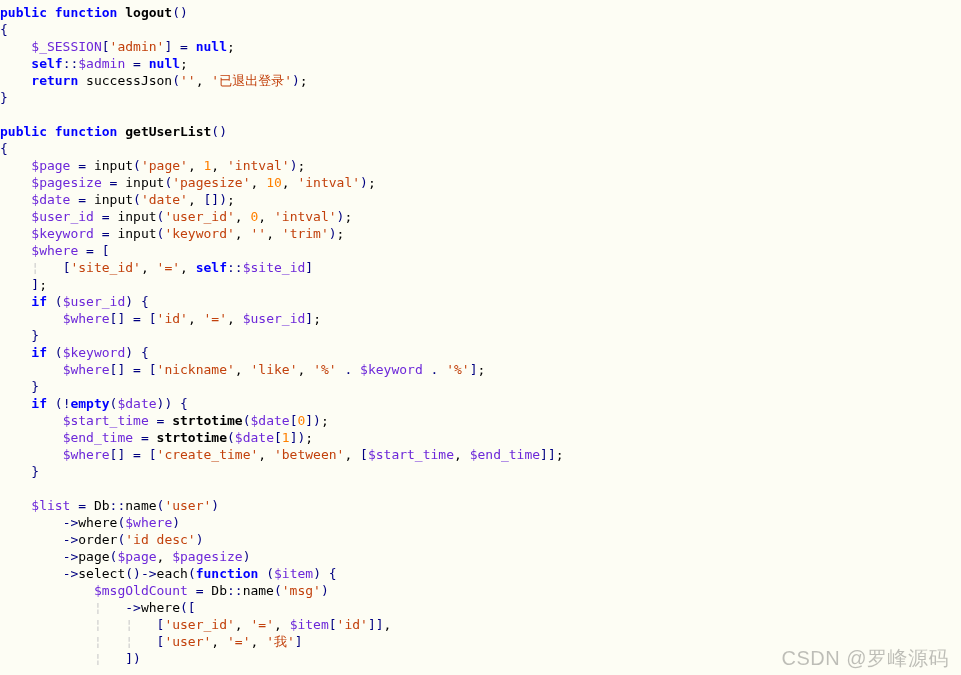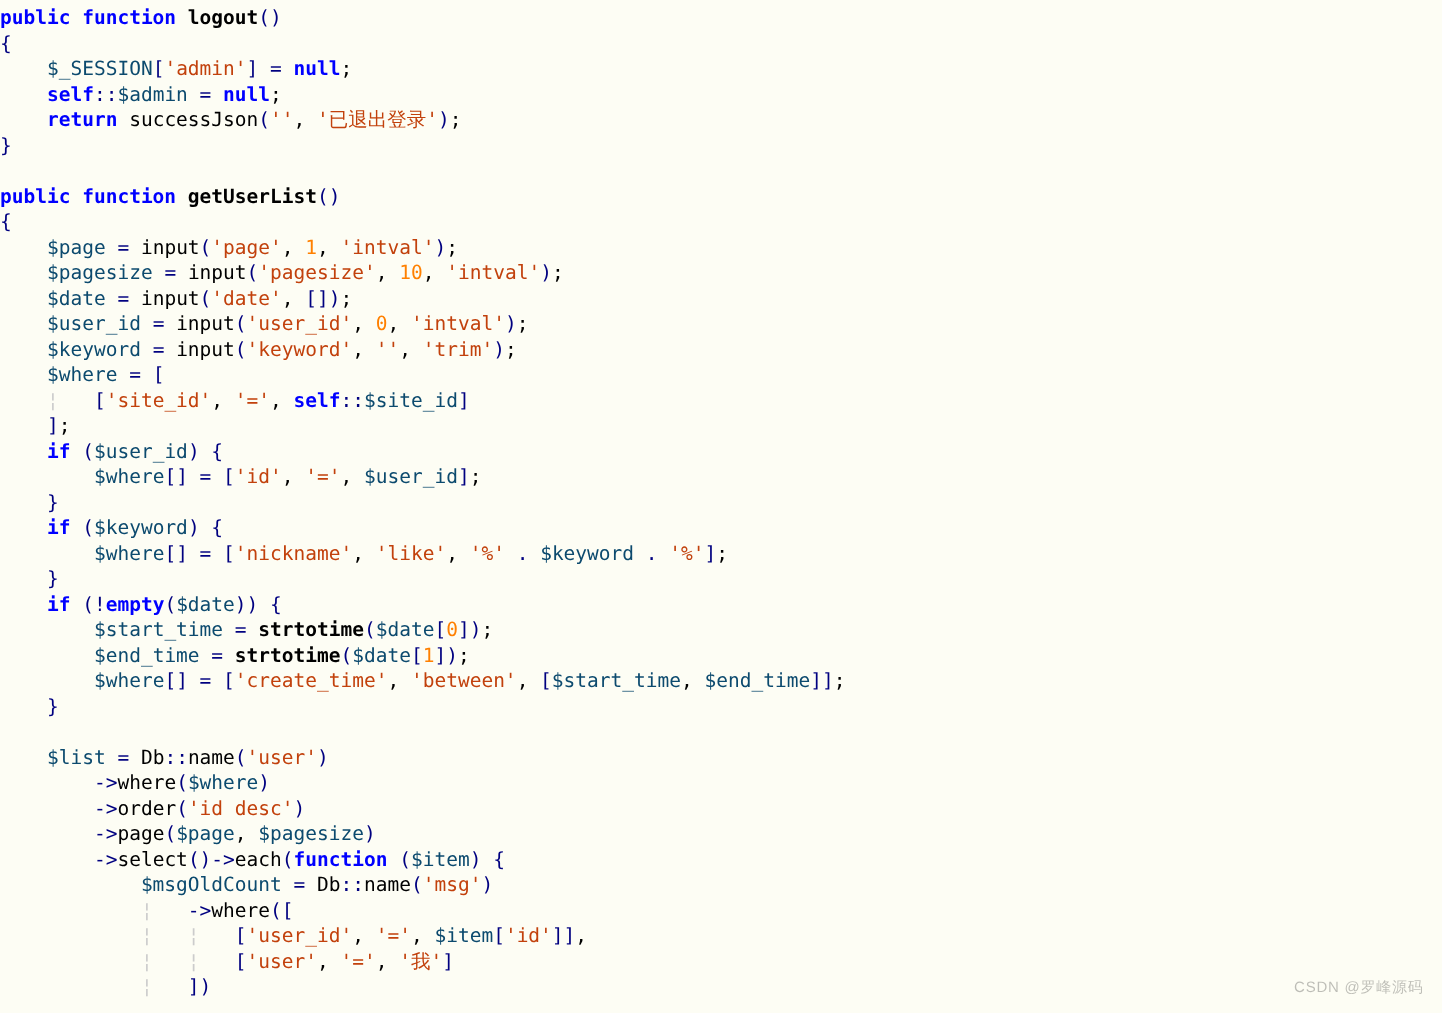--- a/index.html
+++ b/index.html
@@ -15,34 +15,34 @@
     position: relative;
   }
   pre {
     margin: 0;
     padding: 4px 0 0 0;
     white-space: pre;
   }
   .line { display: block; }
   .kw { color: #0000ff; font-weight: bold; }
   .fn { color: #000000; font-weight: bold; }
-  .var { color: #0c4a6e; }
+  .var { color: #6d28d9; }
   .str { color: #c2410c; }
   .num { color: #ff8000; }
   .op { color: #000080; }
   .brk { color: #000080; }
   .pln { color: #000000; }
   .guide { color: #cccccc; }
   .watermark {
     position: absolute;
     bottom: 8px;
     right: 12px;
     color: rgba(0,0,0,0.25);
     font-family: sans-serif;
-    font-size: 10px;
+    font-size: 20px;
     letter-spacing: 0.5px;
   }
 </style>
 </head>
 <body>
 
 <pre id="code-block"><span class="line"><span class="kw">public function </span><span class="fn">logout</span><span class="brk">()</span></span><span class="line"><span class="brk">{</span></span><span class="line"><span class="pln">    </span><span class="var">$_SESSION</span><span class="brk">[</span><span class="str">'admin'</span><span class="brk">]</span><span class="op"> = </span><span class="kw">null</span><span class="pln">;</span></span><span class="line"><span class="pln">    </span><span class="kw">self</span><span class="op">::</span><span class="var">$admin</span><span class="op"> = </span><span class="kw">null</span><span class="pln">;</span></span><span class="line"><span class="pln">    </span><span class="kw">return</span><span class="pln"> successJson</span><span class="brk">(</span><span class="str">''</span><span class="pln">, </span><span class="str">'已退出登录'</span><span class="brk">)</span><span class="pln">;</span></span><span class="line"><span class="brk">}</span></span><span class="line">&nbsp;</span><span class="line"><span class="kw">public function </span><span class="fn">getUserList</span><span class="brk">()</span></span><span class="line"><span class="brk">{</span></span><span class="line"><span class="pln">    </span><span class="var">$page</span><span class="op"> = </span><span class="pln">input</span><span class="brk">(</span><span class="str">'page'</span><span class="pln">, </span><span class="num">1</span><span class="pln">, </span><span class="str">'intval'</span><span class="brk">)</span><span class="pln">;</span></span><span class="line"><span class="pln">    </span><span class="var">$pagesize</span><span class="op"> = </span><span class="pln">input</span><span class="brk">(</span><span class="str">'pagesize'</span><span class="pln">, </span><span class="num">10</span><span class="pln">, </span><span class="str">'intval'</span><span class="brk">)</span><span class="pln">;</span></span><span class="line"><span class="pln">    </span><span class="var">$date</span><span class="op"> = </span><span class="pln">input</span><span class="brk">(</span><span class="str">'date'</span><span class="pln">, </span><span class="brk">[])</span><span class="pln">;</span></span><span class="line"><span class="pln">    </span><span class="var">$user_id</span><span class="op"> = </span><span class="pln">input</span><span class="brk">(</span><span class="str">'user_id'</span><span class="pln">, </span><span class="num">0</span><span class="pln">, </span><span class="str">'intval'</span><span class="brk">)</span><span class="pln">;</span></span><span class="line"><span class="pln">    </span><span class="var">$keyword</span><span class="op"> = </span><span class="pln">input</span><span class="brk">(</span><span class="str">'keyword'</span><span class="pln">, </span><span class="str">''</span><span class="pln">, </span><span class="str">'trim'</span><span class="brk">)</span><span class="pln">;</span></span><span class="line"><span class="pln">    </span><span class="var">$where</span><span class="op"> = </span><span class="brk">[</span></span><span class="line"><span class="pln">    </span><span class="guide">¦   </span><span class="brk">[</span><span class="str">'site_id'</span><span class="pln">, </span><span class="str">'='</span><span class="pln">, </span><span class="kw">self</span><span class="op">::</span><span class="var">$site_id</span><span class="brk">]</span></span><span class="line"><span class="pln">    </span><span class="brk">]</span><span class="pln">;</span></span><span class="line"><span class="pln">    </span><span class="kw">if</span><span class="pln"> </span><span class="brk">(</span><span class="var">$user_id</span><span class="brk">)</span><span class="pln"> </span><span class="brk">{</span></span><span class="line"><span class="pln">        </span><span class="var">$where</span><span class="brk">[]</span><span class="op"> = </span><span class="brk">[</span><span class="str">'id'</span><span class="pln">, </span><span class="str">'='</span><span class="pln">, </span><span class="var">$user_id</span><span class="brk">]</span><span class="pln">;</span></span><span class="line"><span class="pln">    </span><span class="brk">}</span></span><span class="line"><span class="pln">    </span><span class="kw">if</span><span class="pln"> </span><span class="brk">(</span><span class="var">$keyword</span><span class="brk">)</span><span class="pln"> </span><span class="brk">{</span></span><span class="line"><span class="pln">        </span><span class="var">$where</span><span class="brk">[]</span><span class="op"> = </span><span class="brk">[</span><span class="str">'nickname'</span><span class="pln">, </span><span class="str">'like'</span><span class="pln">, </span><span class="str">'%'</span><span class="op"> . </span><span class="var">$keyword</span><span class="op"> . </span><span class="str">'%'</span><span class="brk">]</span><span class="pln">;</span></span><span class="line"><span class="pln">    </span><span class="brk">}</span></span><span class="line"><span class="pln">    </span><span class="kw">if</span><span class="pln"> </span><span class="brk">(</span><span class="op">!</span><span class="kw">empty</span><span class="brk">(</span><span class="var">$date</span><span class="brk">))</span><span class="pln"> </span><span class="brk">{</span></span><span class="line"><span class="pln">        </span><span class="var">$start_time</span><span class="op"> = </span><span class="fn">strtotime</span><span class="brk">(</span><span class="var">$date</span><span class="brk">[</span><span class="num">0</span><span class="brk">])</span><span class="pln">;</span></span><span class="line"><span class="pln">        </span><span class="var">$end_time</span><span class="op"> = </span><span class="fn">strtotime</span><span class="brk">(</span><span class="var">$date</span><span class="brk">[</span><span class="num">1</span><span class="brk">])</span><span class="pln">;</span></span><span class="line"><span class="pln">        </span><span class="var">$where</span><span class="brk">[]</span><span class="op"> = </span><span class="brk">[</span><span class="str">'create_time'</span><span class="pln">, </span><span class="str">'between'</span><span class="pln">, </span><span class="brk">[</span><span class="var">$start_time</span><span class="pln">, </span><span class="var">$end_time</span><span class="brk">]]</span><span class="pln">;</span></span><span class="line"><span class="pln">    </span><span class="brk">}</span></span><span class="line">&nbsp;</span><span class="line"><span class="pln">    </span><span class="var">$list</span><span class="op"> = </span><span class="pln">Db</span><span class="op">::</span><span class="pln">name</span><span class="brk">(</span><span class="str">'user'</span><span class="brk">)</span></span><span class="line"><span class="pln">        </span><span class="op">-&gt;</span><span class="pln">where</span><span class="brk">(</span><span class="var">$where</span><span class="brk">)</span></span><span class="line"><span class="pln">        </span><span class="op">-&gt;</span><span class="pln">order</span><span class="brk">(</span><span class="str">'id desc'</span><span class="brk">)</span></span><span class="line"><span class="pln">        </span><span class="op">-&gt;</span><span class="pln">page</span><span class="brk">(</span><span class="var">$page</span><span class="pln">, </span><span class="var">$pagesize</span><span class="brk">)</span></span><span class="line"><span class="pln">        </span><span class="op">-&gt;</span><span class="pln">select</span><span class="brk">()</span><span class="op">-&gt;</span><span class="pln">each</span><span class="brk">(</span><span class="kw">function</span><span class="pln"> </span><span class="brk">(</span><span class="var">$item</span><span class="brk">)</span><span class="pln"> </span><span class="brk">{</span></span><span class="line"><span class="pln">            </span><span class="var">$msgOldCount</span><span class="op"> = </span><span class="pln">Db</span><span class="op">::</span><span class="pln">name</span><span class="brk">(</span><span class="str">'msg'</span><span class="brk">)</span></span><span class="line"><span class="pln">            </span><span class="guide">¦   </span><span class="op">-&gt;</span><span class="pln">where</span><span class="brk">([</span></span><span class="line"><span class="pln">            </span><span class="guide">¦   ¦   </span><span class="brk">[</span><span class="str">'user_id'</span><span class="pln">, </span><span class="str">'='</span><span class="pln">, </span><span class="var">$item</span><span class="brk">[</span><span class="str">'id'</span><span class="brk">]]</span><span class="pln">,</span></span><span class="line"><span class="pln">            </span><span class="guide">¦   ¦   </span><span class="brk">[</span><span class="str">'user'</span><span class="pln">, </span><span class="str">'='</span><span class="pln">, </span><span class="str">'我'</span><span class="brk">]</span></span><span class="line"><span class="pln">            </span><span class="guide">¦   </span><span class="brk">])</span></span></pre>
 
 <div class="watermark">CSDN @罗峰源码</div>
 

